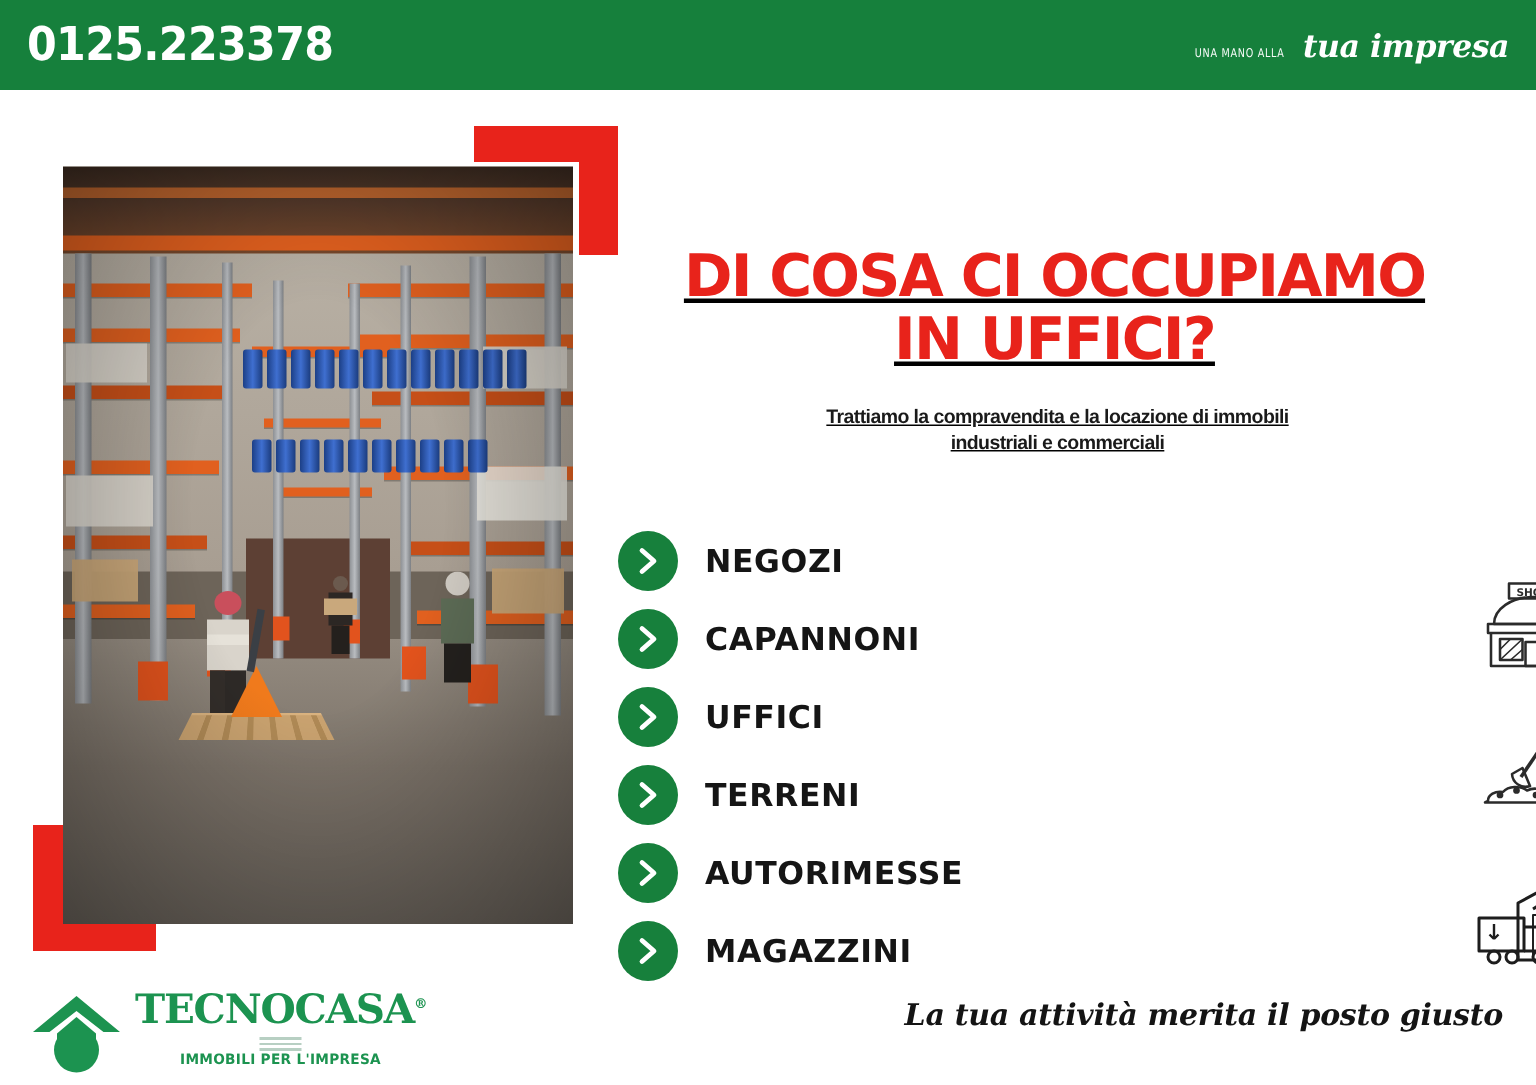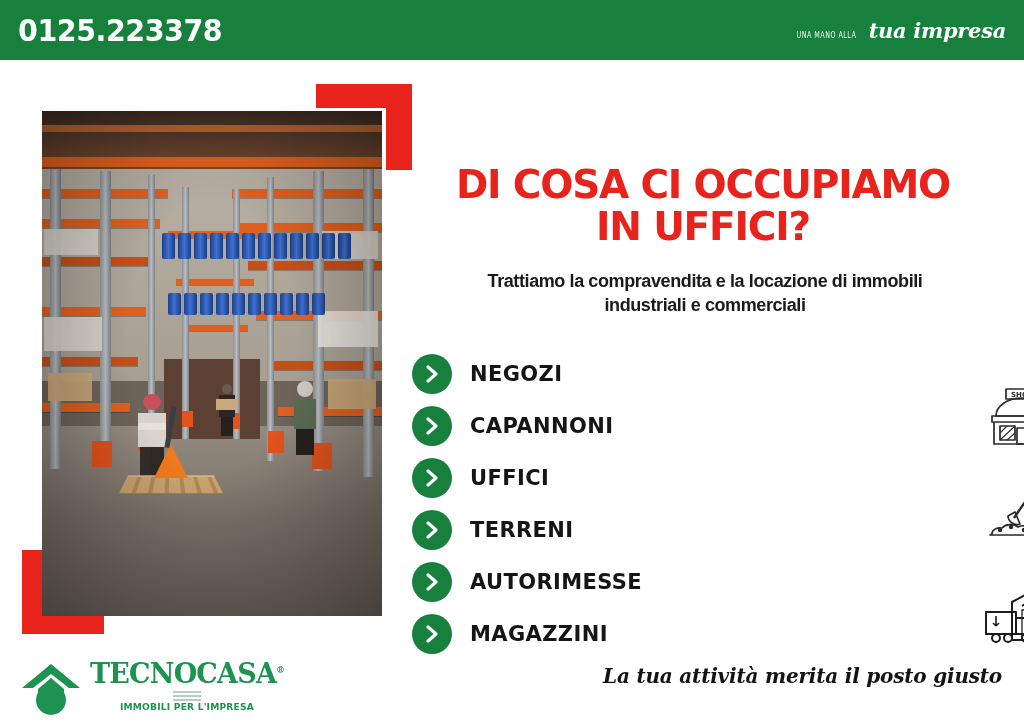--- a/index.html
+++ b/index.html
@@ -175,40 +175,41 @@
     background: radial-gradient(ellipse at 50% 45%, rgba(0,0,0,0) 35%, rgba(0,0,0,.35) 100%);
   }
 
   
   .content {
     position: absolute;
     left: 412px;
     top: 84px;
     width: 600px;
     height: 560px;
+    text-decoration: underline;
   }
   .title {
     margin: 80px 0 0 0;
     text-align: center;
     color: #e8231b;
     font-family: "DejaVu Sans", sans-serif;
     font-weight: bold;
     font-size: 39px;
     line-height: 1.08;
     letter-spacing: -1.2px;
     padding-right: 18px;
   }
   .title .line2 { display: block; }
   .subtitle {
     margin: 22px 0 0 0;
     text-align: center;
     color: #1a1a1a;
     font-family: "Liberation Sans", sans-serif;
     font-weight: bold;
-    font-size: 18px;
+    font-size: 13px;
     line-height: 1.3;
     letter-spacing: -0.4px;
     padding-right: 14px;
   }
 
   
   .list {
     position: absolute;
     left: 0;
     top: 264px;

